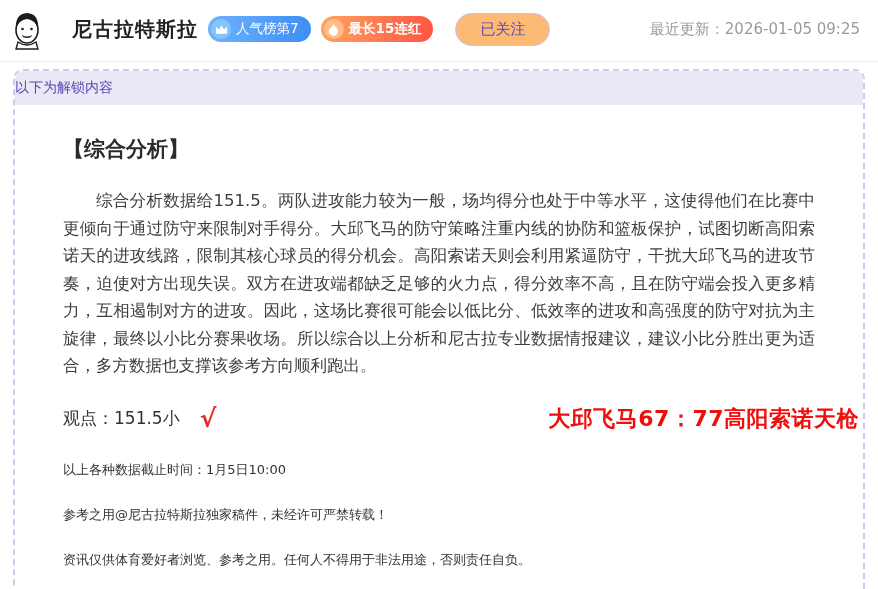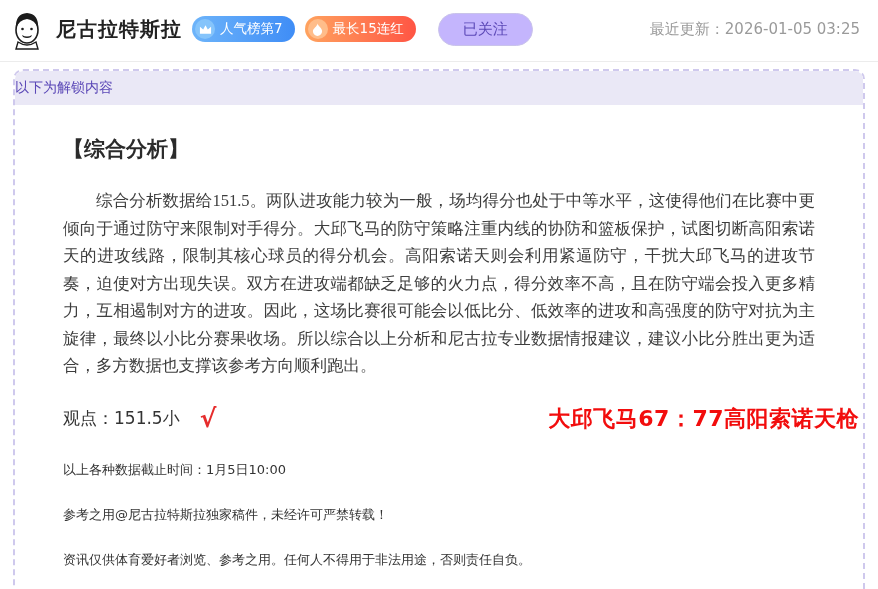--- a/index.html
+++ b/index.html
@@ -3,43 +3,43 @@
 <meta charset="utf-8">
 <style>
   * { margin: 0; padding: 0; box-sizing: border-box; }
   html, body { width: 878px; height: 589px; overflow: hidden; background: #fff;
     font-family: "DejaVu Sans", "Liberation Sans", sans-serif; }
 
   
   .header { display: flex; align-items: center; gap: 10px; padding: 8px 12px 11px 8px;
     border-bottom: 1px solid #ececec; }
   .avatar { width: 38px; height: 42px; flex: 0 0 auto; }
-  .author-name { font-size: 20px; font-weight: 700; color: #222; letter-spacing: 1px; margin-left: 0; }
+  .author-name { font-size: 20px; font-weight: 700; color: #222; letter-spacing: 1px; margin-left: 16px; }
   .badge { display: inline-flex; align-items: center; height: 26px; border-radius: 13px;
     padding: 0 12px 0 3px; color: #fff; font-size: 13.5px; gap: 5px; white-space: nowrap; }
   .badge-blue { background: linear-gradient(90deg, var(--badge-blue-start), var(--badge-blue-end)); }
-  .badge-orange { background: linear-gradient(90deg, var(--badge-orange-start), var(--badge-orange-end)); }
+  .badge-orange { background: linear-gradient(90deg, var(--badge-orange-start), var(--badge-orange-end)); font-weight: bold; }
   .badge-circle { width: 20px; height: 20px; border-radius: 50%; display: inline-flex;
     align-items: center; justify-content: center; }
   .badge-blue .badge-circle { background: #85c4fb; }
   .badge-orange .badge-circle { background: #ffbd8a; }
-  .follow-btn { margin-left: 12px; background: #c4b5fd; border: 1px solid #c9c3ea; border-radius: 17px;
+  .follow-btn { margin-left: 12px; background: #fdba74; border: 1px solid #c9c3ea; border-radius: 17px;
     color: var(--accent-purple); font-size: 15px; padding: 6px 24px; cursor: pointer; }
   .update-time { margin-left: auto; color: #9a9a9a; font-size: 15px; padding-right: 6px; white-space: nowrap; }
 
   
   .unlock-box { margin: 7px 13px 0; border: 2px dashed var(--dashed-border);
     border-radius: 10px; height: 545px; overflow: hidden; background: #fff; }
   .unlock-banner { background: var(--banner-bg); border-radius: 8px 8px 0 0; text-align: left;
     color: var(--accent-purple); font-size: 14px; padding: 8px 0; }
 
   .content { padding: 30px 48px 0; }
   .section-heading { font-size: 21px; font-weight: 700; color: #2b2b2b; }
   .analysis-text { margin-top: 24px; font-size: 16.5px; line-height: 27.5px; color: #3d3d3d;
-    text-align: justify; text-indent: 2em; font-family: Liberation Serif, serif; }
+    text-align: justify; text-indent: 2em; }
 
   .viewpoint-row { display: flex; align-items: center; margin-top: 24px; margin-right: -44px; }
   .viewpoint-label { font-size: 17px; color: #333; }
   .check-mark { color: #e62c2c; font-size: 25px; font-weight: 700; margin-left: 20px; line-height: 1; }
   .score-result { margin-left: auto; color: var(--alert-red); font-size: 22px; font-weight: 700;
     white-space: nowrap; letter-spacing: 0.5px; }
 
   .meta-line { font-size: 13px; color: #333; margin-top: 27px; }
 
   .icon-svg { display: block; }
@@ -73,21 +73,21 @@
     <span class="badge-circle">
       <svg width="11" height="13" viewBox="0 0 12 14">
         <path d="M6 0.5 C6.5 3.5 11 5 11 9 A5 5 0 0 1 1 9 C1 5.5 5.5 4.5 6 0.5 Z" fill="#fff"></path>
       </svg>
     </span>
     <span>最长15连红</span>
   </span>
 
   <button class="follow-btn">已关注</button>
 
-  <span class="update-time">最近更新：2026-01-05 03:25</span>
+  <span class="update-time">最近更新：2026-01-05 09:25</span>
 </div>
 
 <div class="unlock-box">
   <div class="unlock-banner">以下为解锁内容</div>
 
   <div class="content">
     <div class="section-heading">【综合分析】</div>
 
     <p class="analysis-text">综合分析数据给151.5。两队进攻能力较为一般，场均得分也处于中等水平，这使得他们在比赛中更倾向于通过防守来限制对手得分。大邱飞马的防守策略注重内线的协防和篮板保护，试图切断高阳索诺天的进攻线路，限制其核心球员的得分机会。高阳索诺天则会利用紧逼防守，干扰大邱飞马的进攻节奏，迫使对方出现失误。双方在进攻端都缺乏足够的火力点，得分效率不高，且在防守端会投入更多精力，互相遏制对方的进攻。因此，这场比赛很可能会以低比分、低效率的进攻和高强度的防守对抗为主旋律，最终以小比分赛果收场。所以综合以上分析和尼古拉专业数据情报建议，建议小比分胜出更为适合，多方数据也支撑该参考方向顺利跑出。</p>
 

